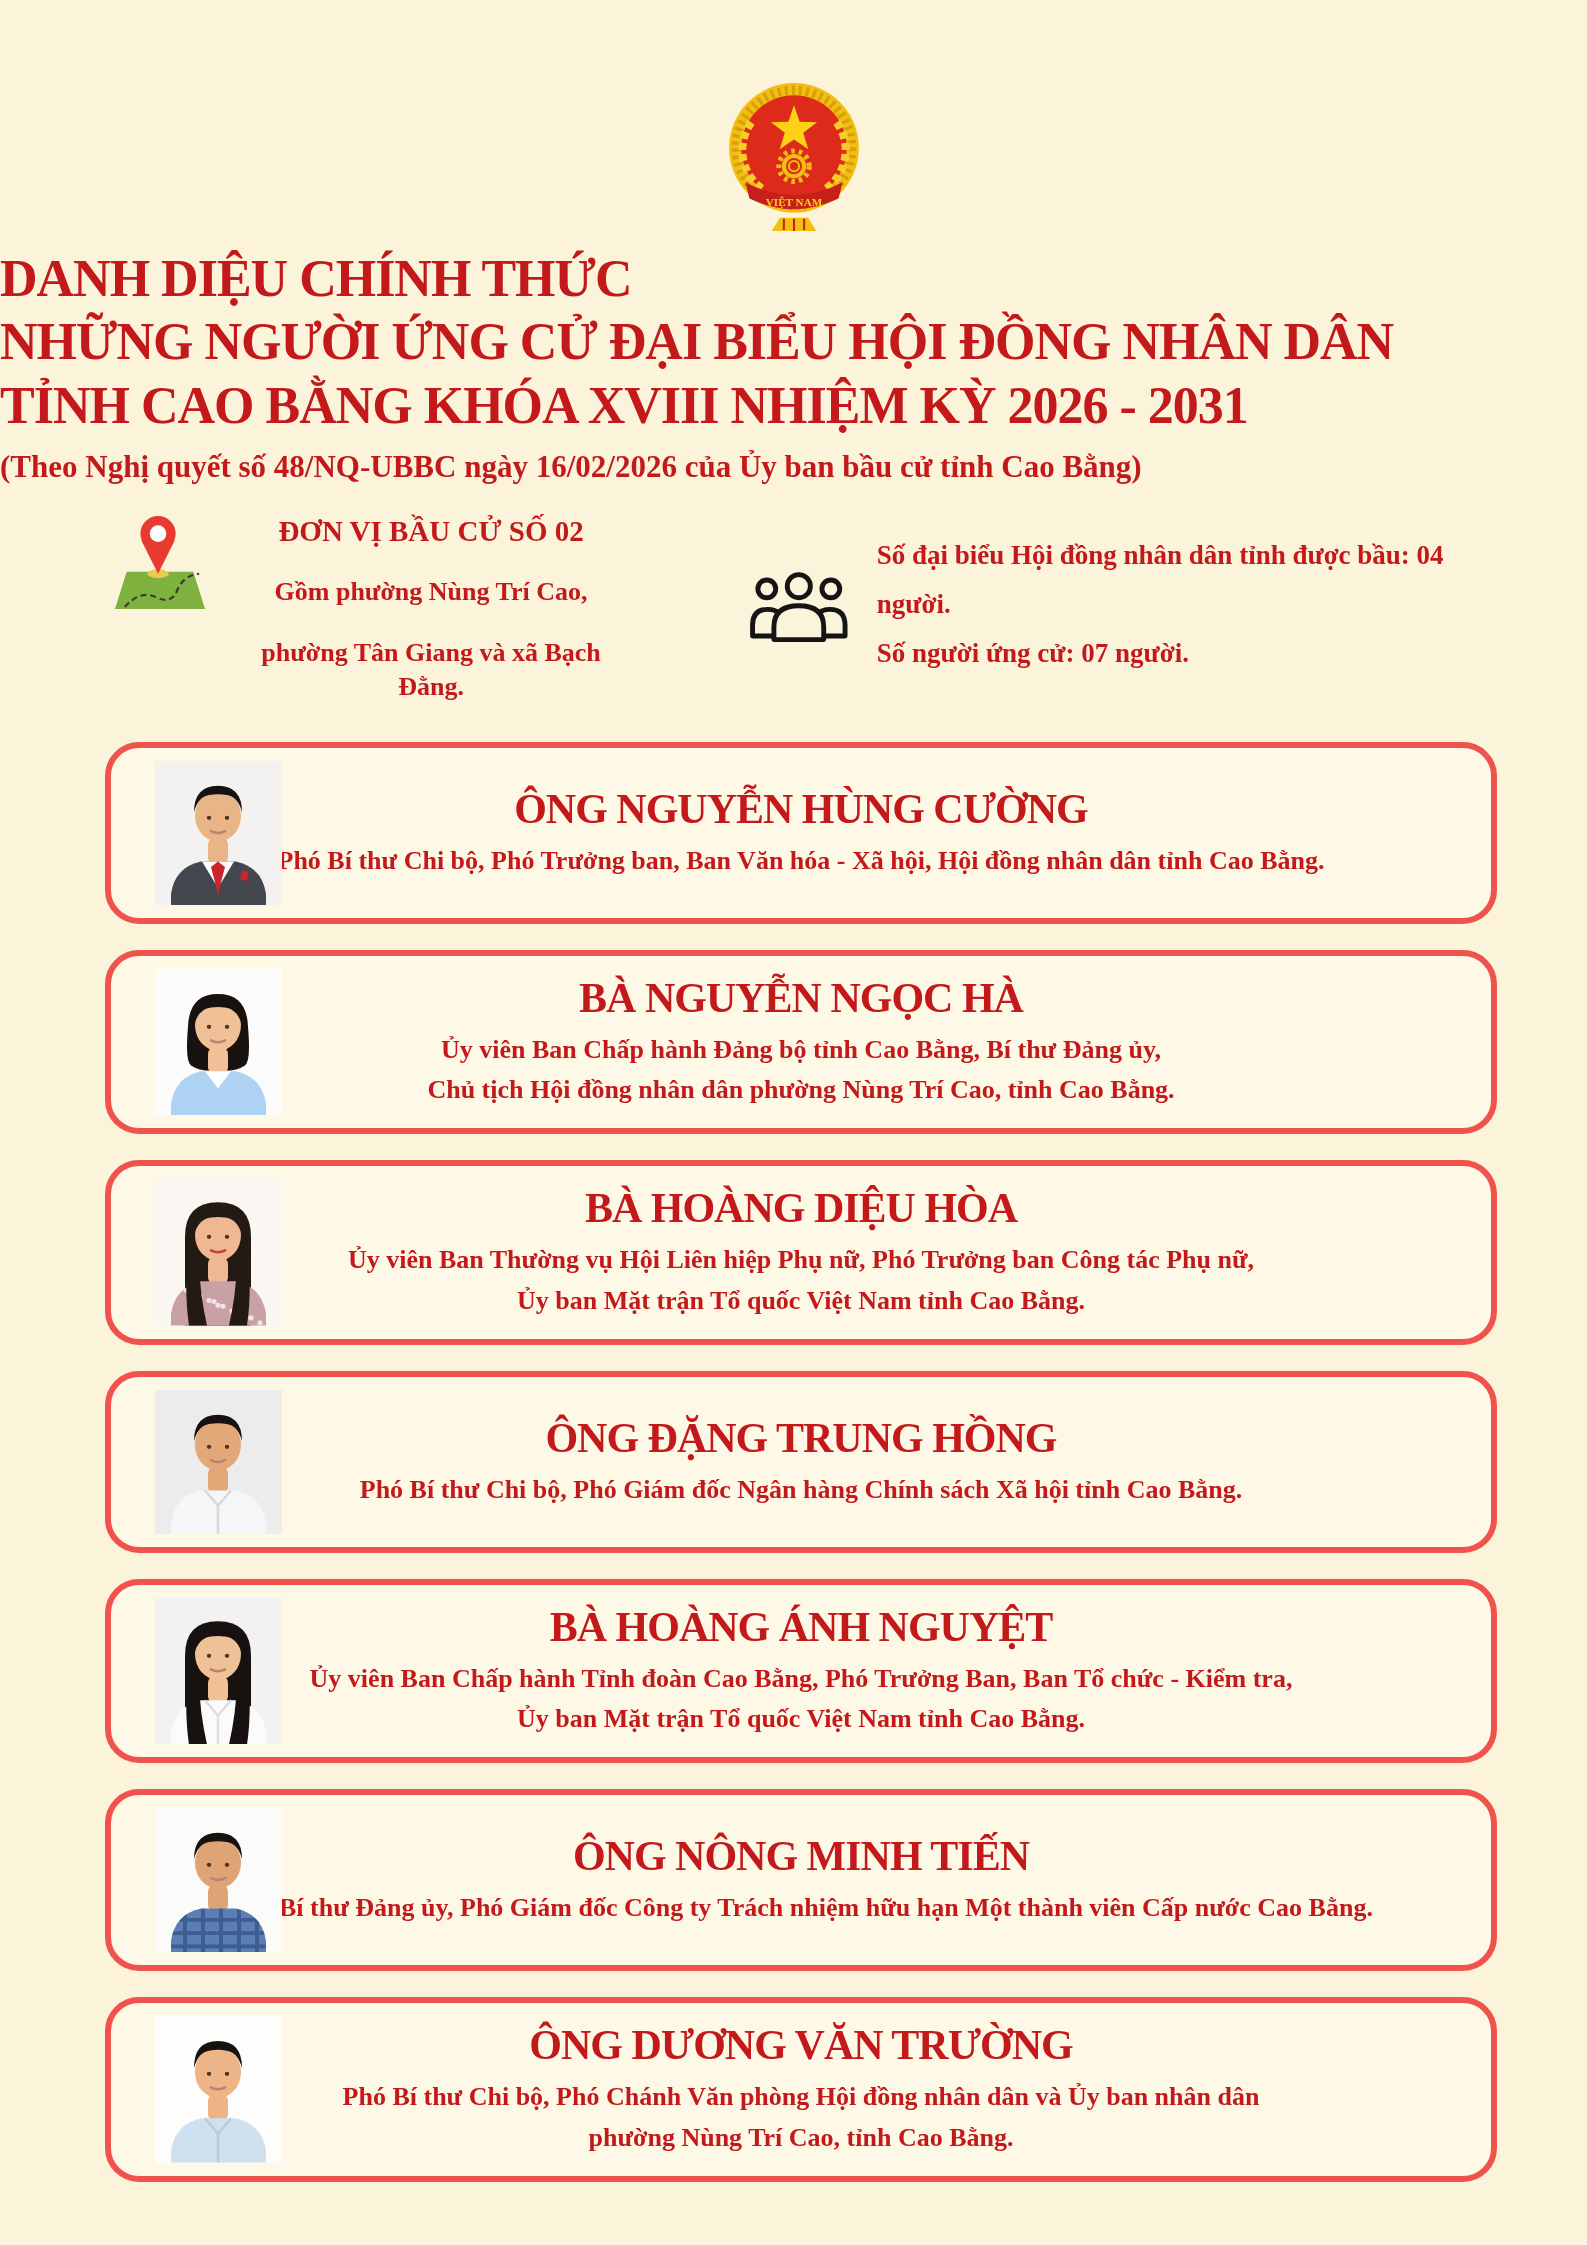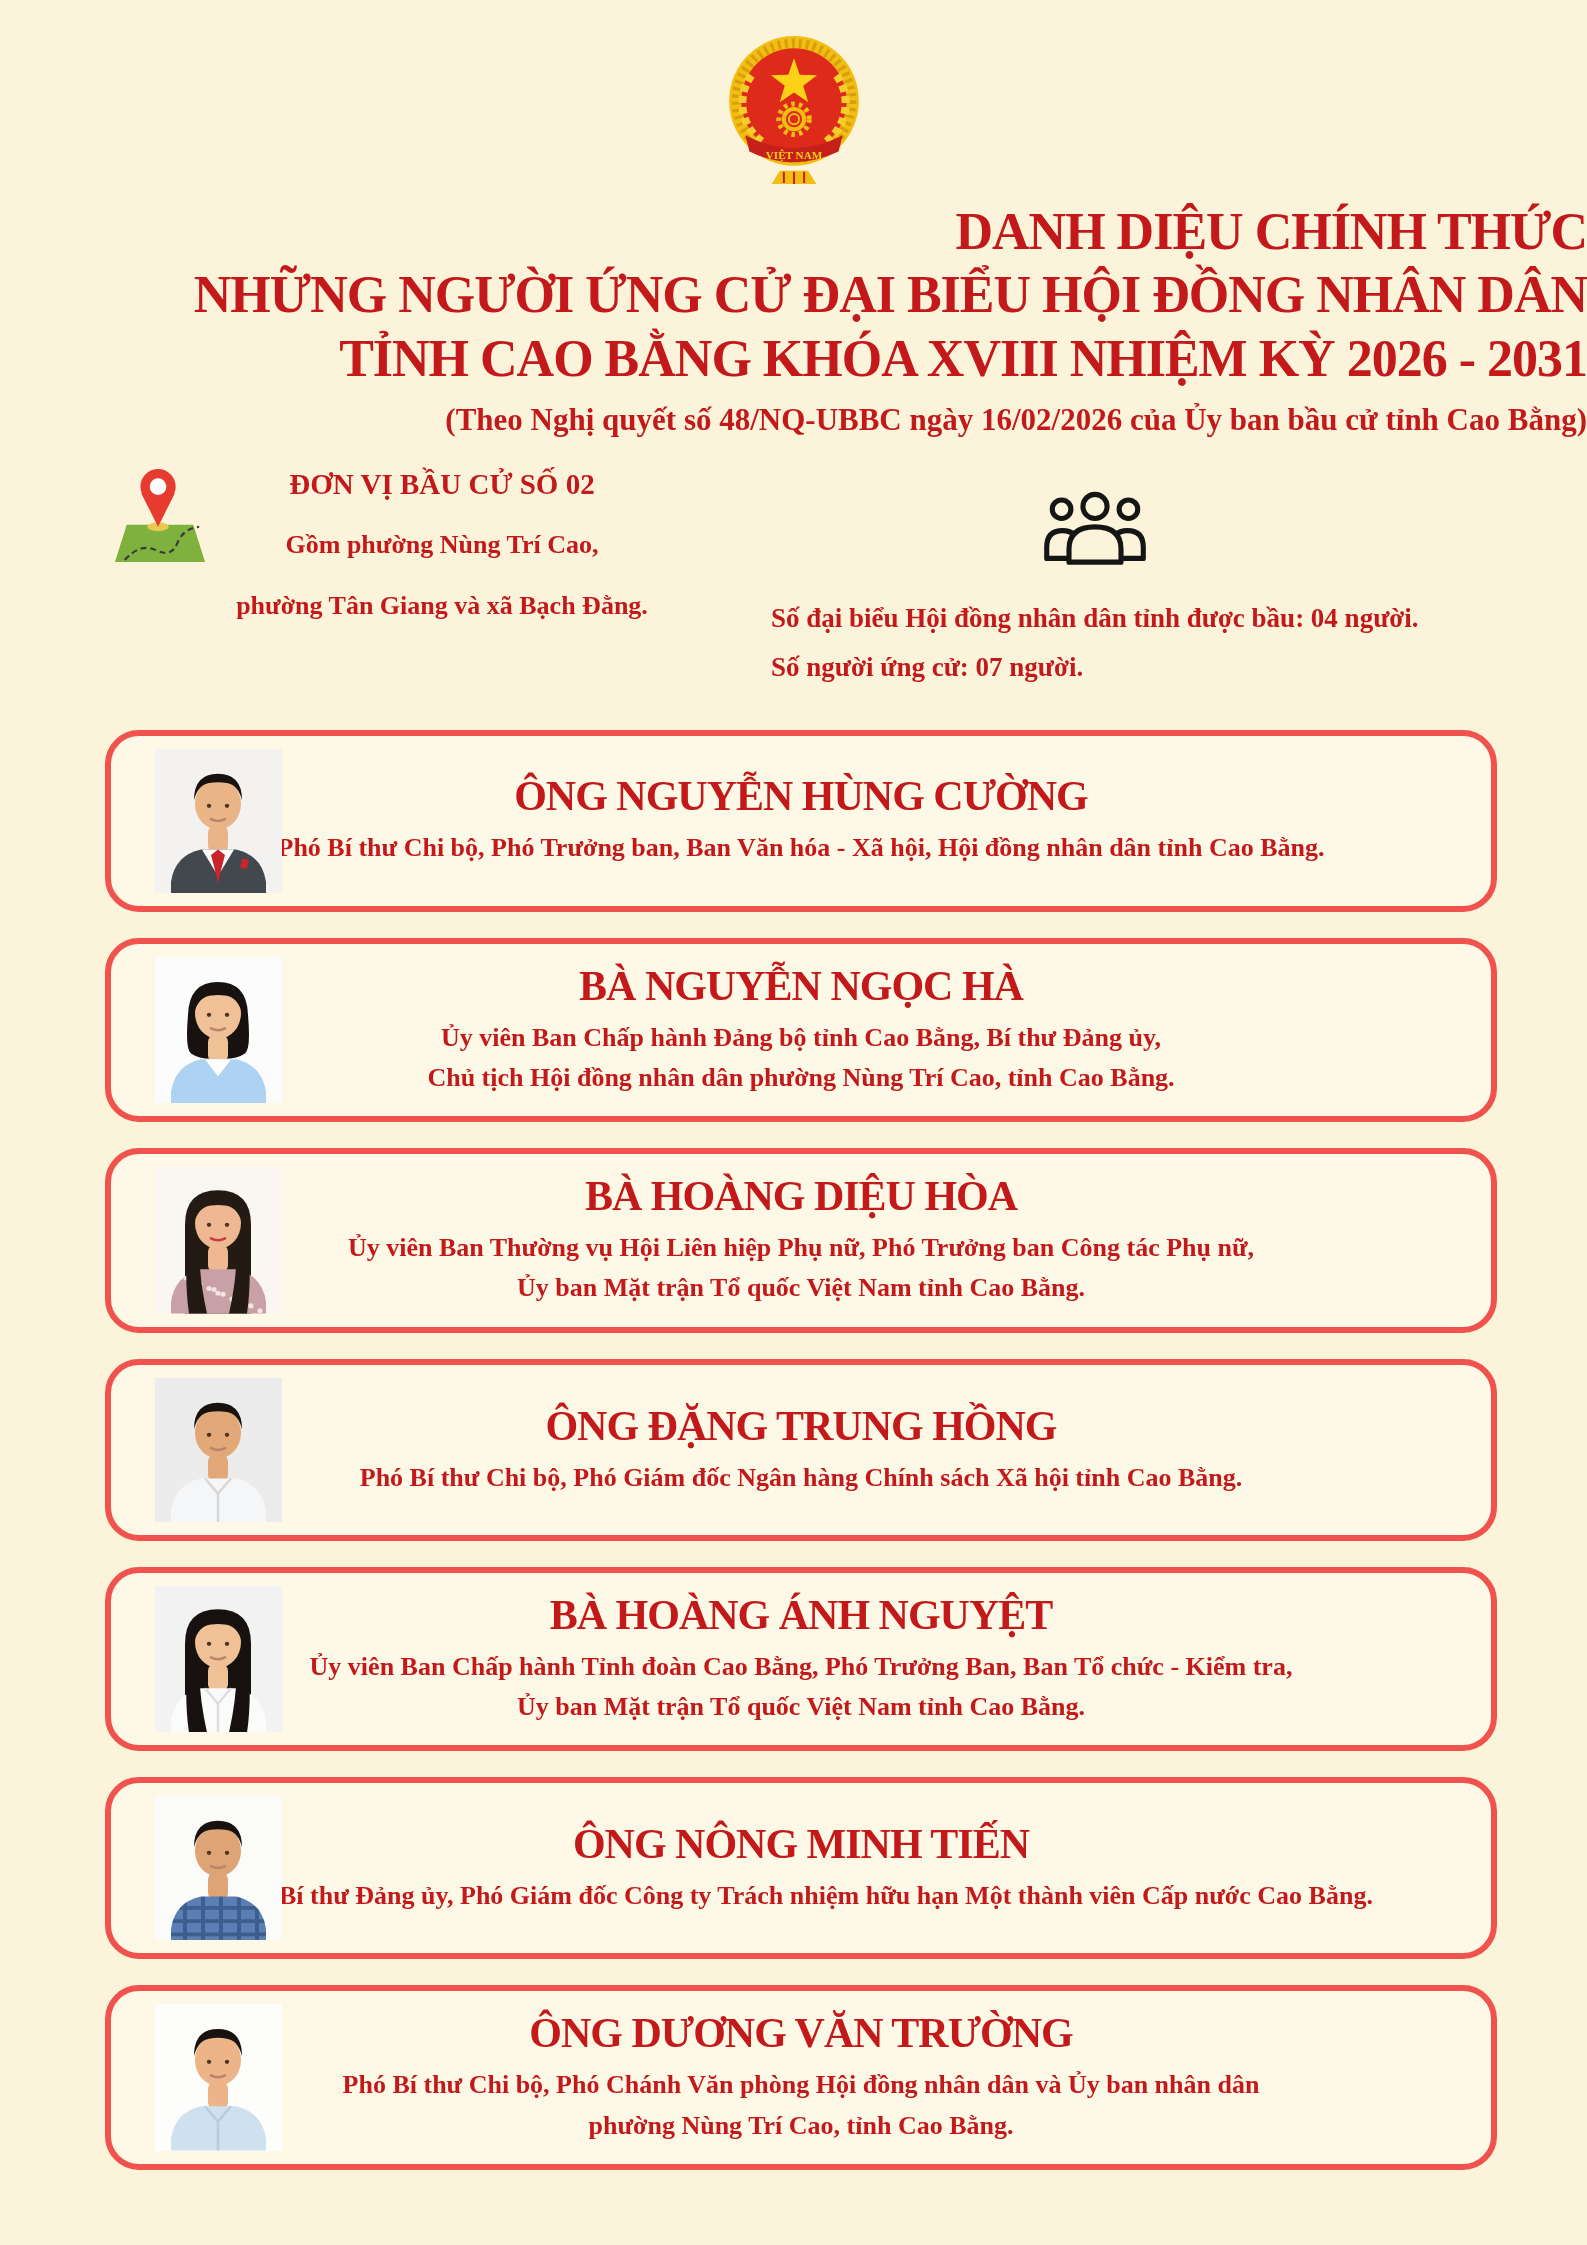--- a/index.html
+++ b/index.html
@@ -13,40 +13,40 @@
   .page{
     position:relative;
     width:1587px;height:2245px;
     margin:0 auto;
     background:var(--bg);
     overflow:hidden;
     font-family:"Liberation Serif", "DejaVu Serif", serif;
     color:var(--red);
   }
   
-  .header{padding-top:32px;text-align:right;}
+  .header{padding-top:79px;text-align:left;}
   .emblem{display:block;margin:0 auto;}
   .title-block{margin-top:16px;}
   .title-line{
     font-size:52px;font-weight:bold;line-height:1.22;
     letter-spacing:-1px;margin:0;color:var(--red);
   }
   .subtitle{
     margin-top:12px;font-size:31px;font-weight:bold;color:var(--red);
   }
   
   .meta-row{
     display:flex;align-items:flex-start;
     margin:26px 90px 0 105px;
   }
   .unit{display:flex;gap:24px;width:540px;margin-left:8px;}
   .unit-text{flex:1;text-align:center;padding-top:4px;}
   .unit-heading{font-size:29px;font-weight:bold;}
   .unit-line{font-size:26px;font-weight:bold;margin-top:27px;line-height:1.3;}
-  .stats{display:flex;align-items:center;gap:28px;margin-left:118px;padding-top:20px;flex-direction:column;}
+  .stats{display:flex;align-items:center;gap:28px;margin-left:118px;padding-top:20px;}
   .stats-text div{font-size:27px;font-weight:bold;line-height:1.8;}
   
   .cards{
     margin:38px 90px 0 105px;
     display:flex;flex-direction:column;gap:26px;
   }
   .card{
     position:relative;
     min-height:182px;
     border:6px solid var(--card-border);

